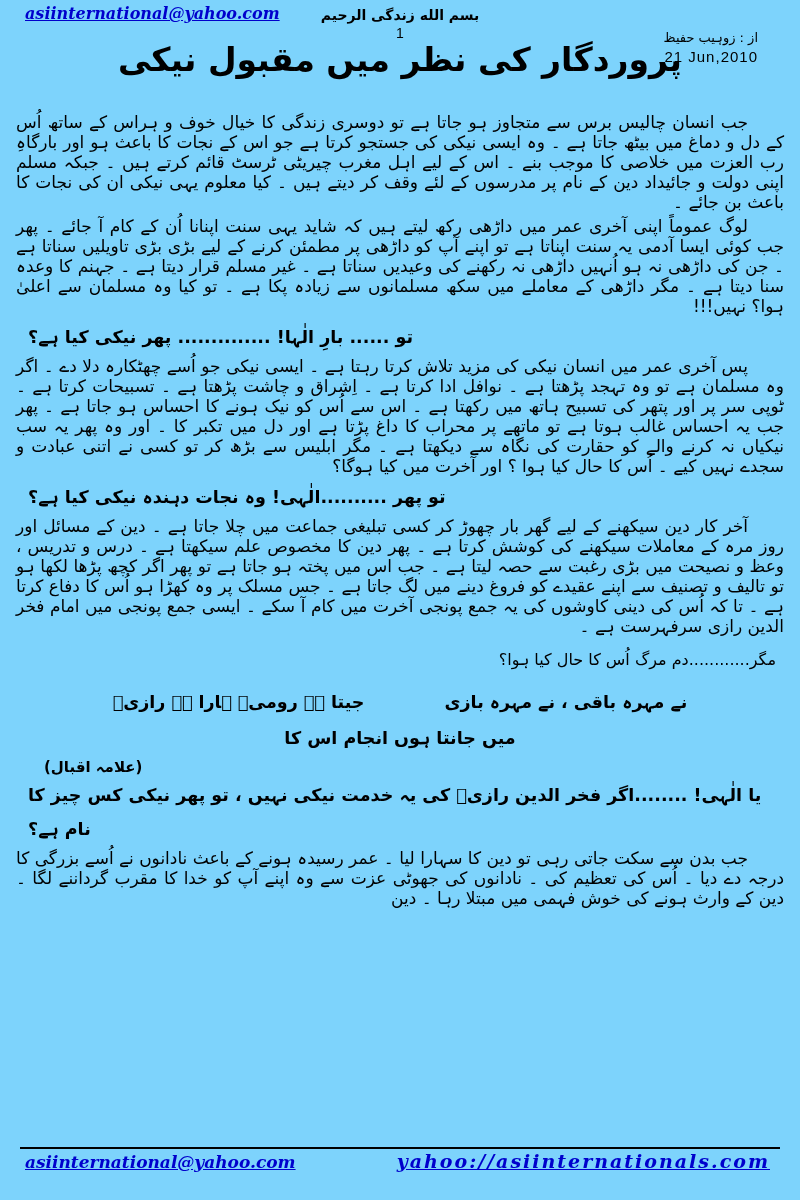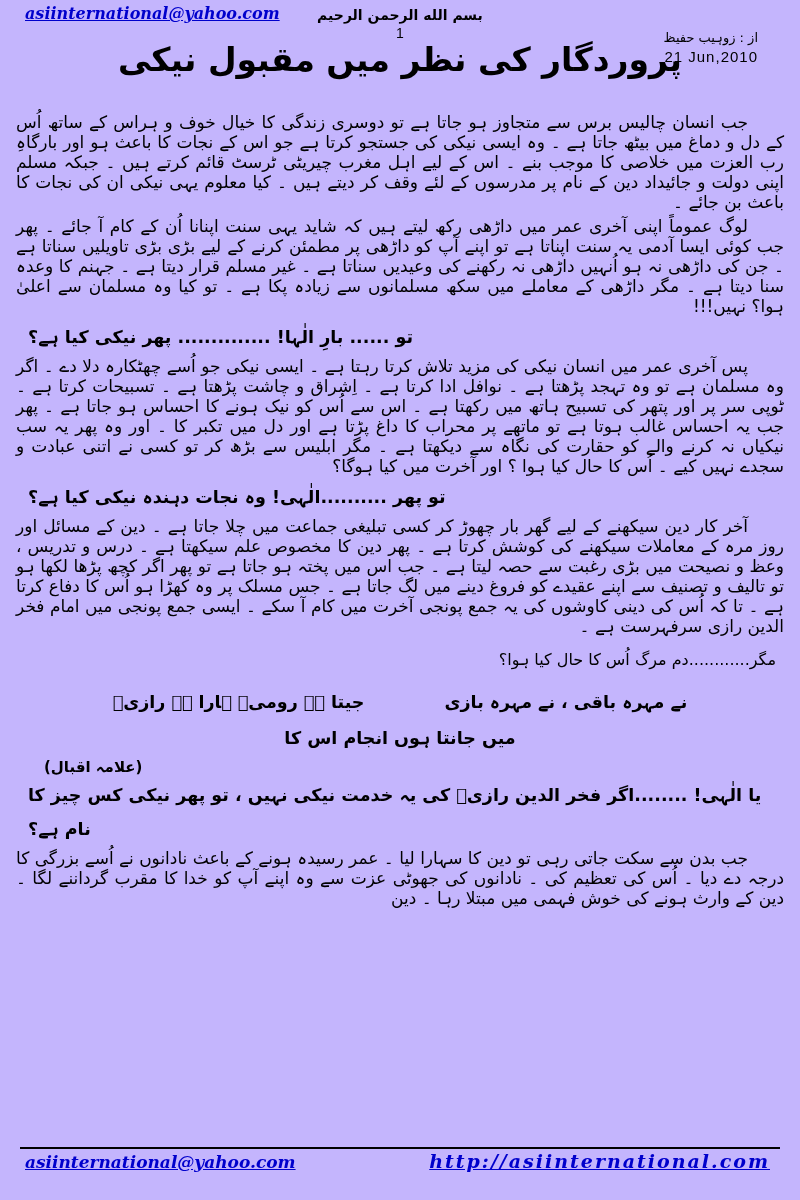--- a/index.html
+++ b/index.html
@@ -1,17 +1,17 @@
 <!DOCTYPE html>
 <html lang="ur"><head>
 <meta charset="utf-8">
 <style>
   html,body{margin:0;padding:0;background:#e8e8e8;}
   .page{
-    width:800px;height:1200px;background:#c4b5fd;position:relative;
+    width:800px;height:1200px;background:#7dd3fc;position:relative;
     overflow:hidden;margin:0 auto;color:#000;
     font-family:"DejaVu Sans",sans-serif;
   }
   
   .top-email{
     position:absolute;top:4px;left:25px;
     font-family:"DejaVu Serif",serif;font-style:italic;font-weight:bold;
     font-size:16px;color:#0000CC;
   }
   .bismillah{
@@ -71,21 +71,21 @@
     font-size:19px;color:#0000CC;letter-spacing:2px;
   }
 </style>
 </head>
 <body>
 
 <div class="page">
 
   <a class="top-email" href="#">asiinternational@yahoo.com</a>
 
-  <div class="bismillah">بسم الله الرحمن الرحيم</div>
+  <div class="bismillah">بسم الله زندگی الرحيم</div>
 
   <div class="page-num">1</div>
 
   <div class="byline-wrap">
     <div class="byline">از : زوہیب حفیظ</div>
     <div class="date">21 Jun,2010</div>
   </div>
 
   <h1 class="doc-title" style="margin:0;">پروردگار کی نظر میں مقبول نیکی</h1>
 
@@ -119,15 +119,15 @@
     <p class="center-line">یا الٰہی! ........اگر فخر الدین رازیؔ کی یہ خدمت نیکی نہیں ، تو پھر نیکی کس چیز کا نام ہے؟</p>
 
     <p class="para">جب بدن سے سکت جاتی رہی تو دین کا سہارا لیا ۔ عمر رسیدہ ہونے کے باعث نادانوں نے اُسے بزرگی کا درجہ دے دیا ۔ اُس کی تعظیم کی ۔ نادانوں کی جھوٹی عزت سے وہ اپنے آپ کو خدا کا مقرب گرداننے لگا ۔ دین کے وارث ہونے کی خوش فہمی میں مبتلا رہا ۔ دین</p>
 
   </div>
 
   <div class="footer-rule"></div>
 
   <a class="footer-email" href="#">asiinternational@yahoo.com</a>
 
-  <a class="footer-url" href="#">http://asiinternational.com</a>
+  <a class="footer-url" href="#">yahoo://asiinternationals.com</a>
 
 </div>
 
 </body></html>

